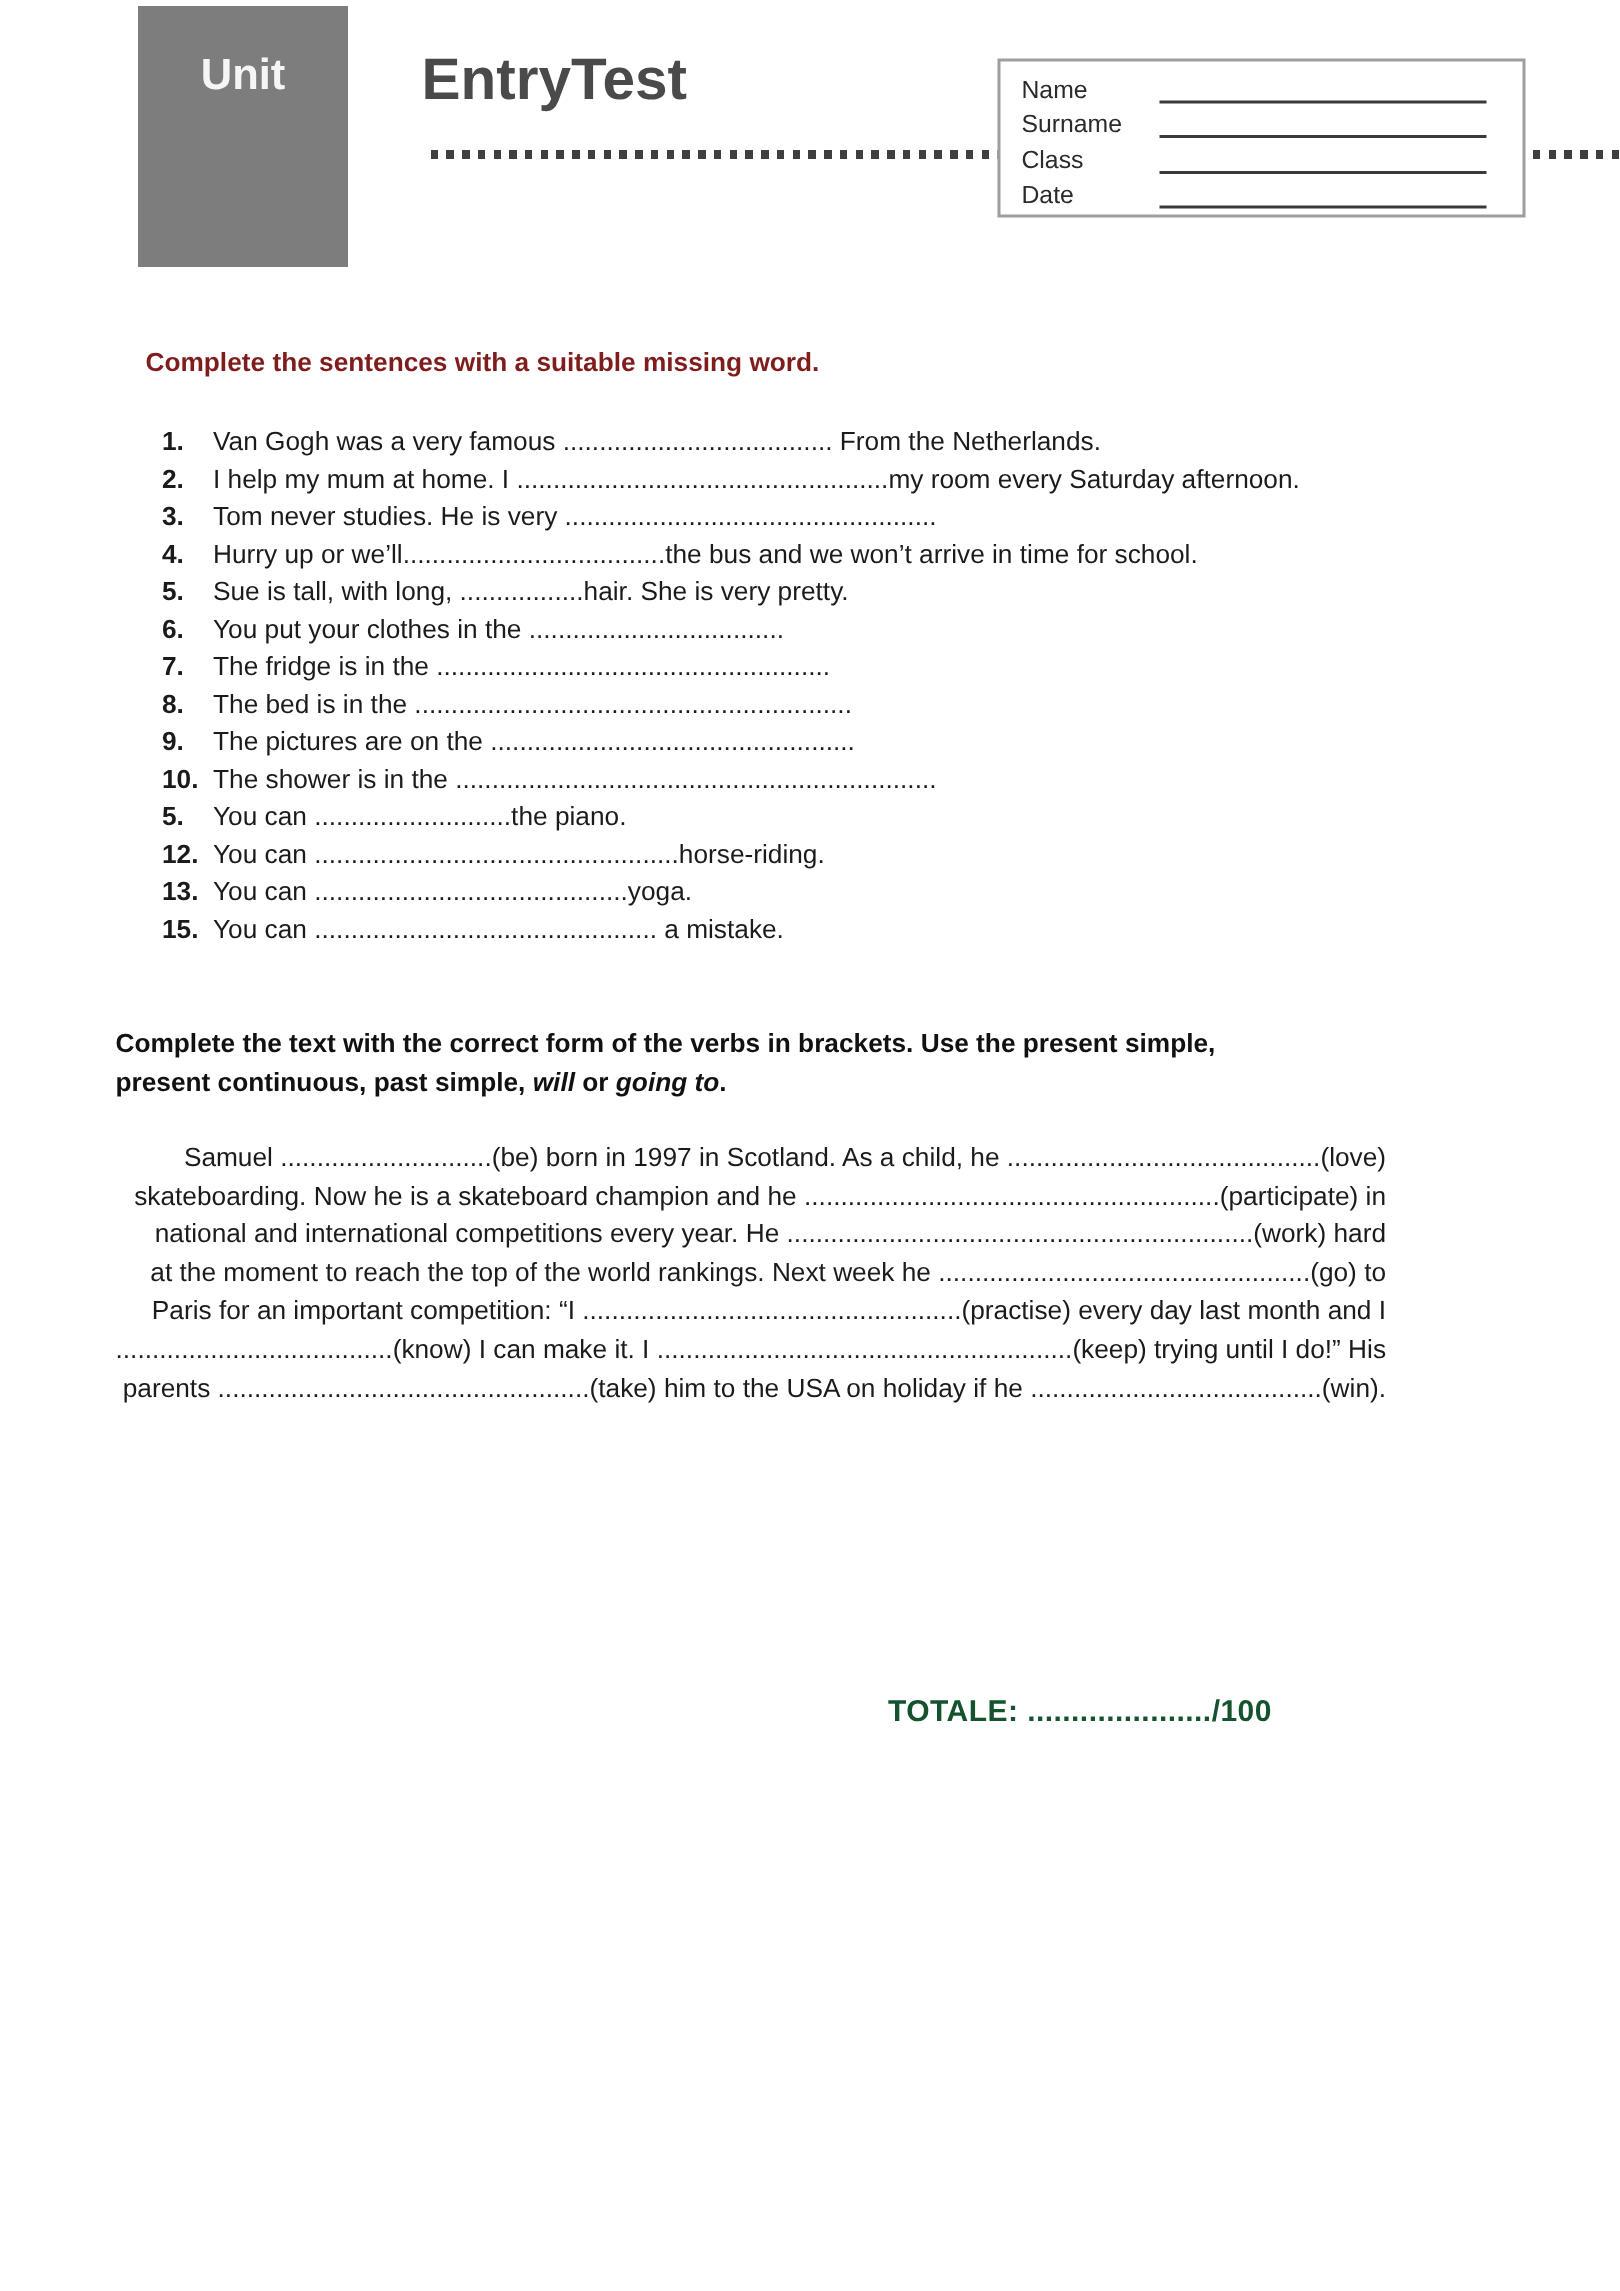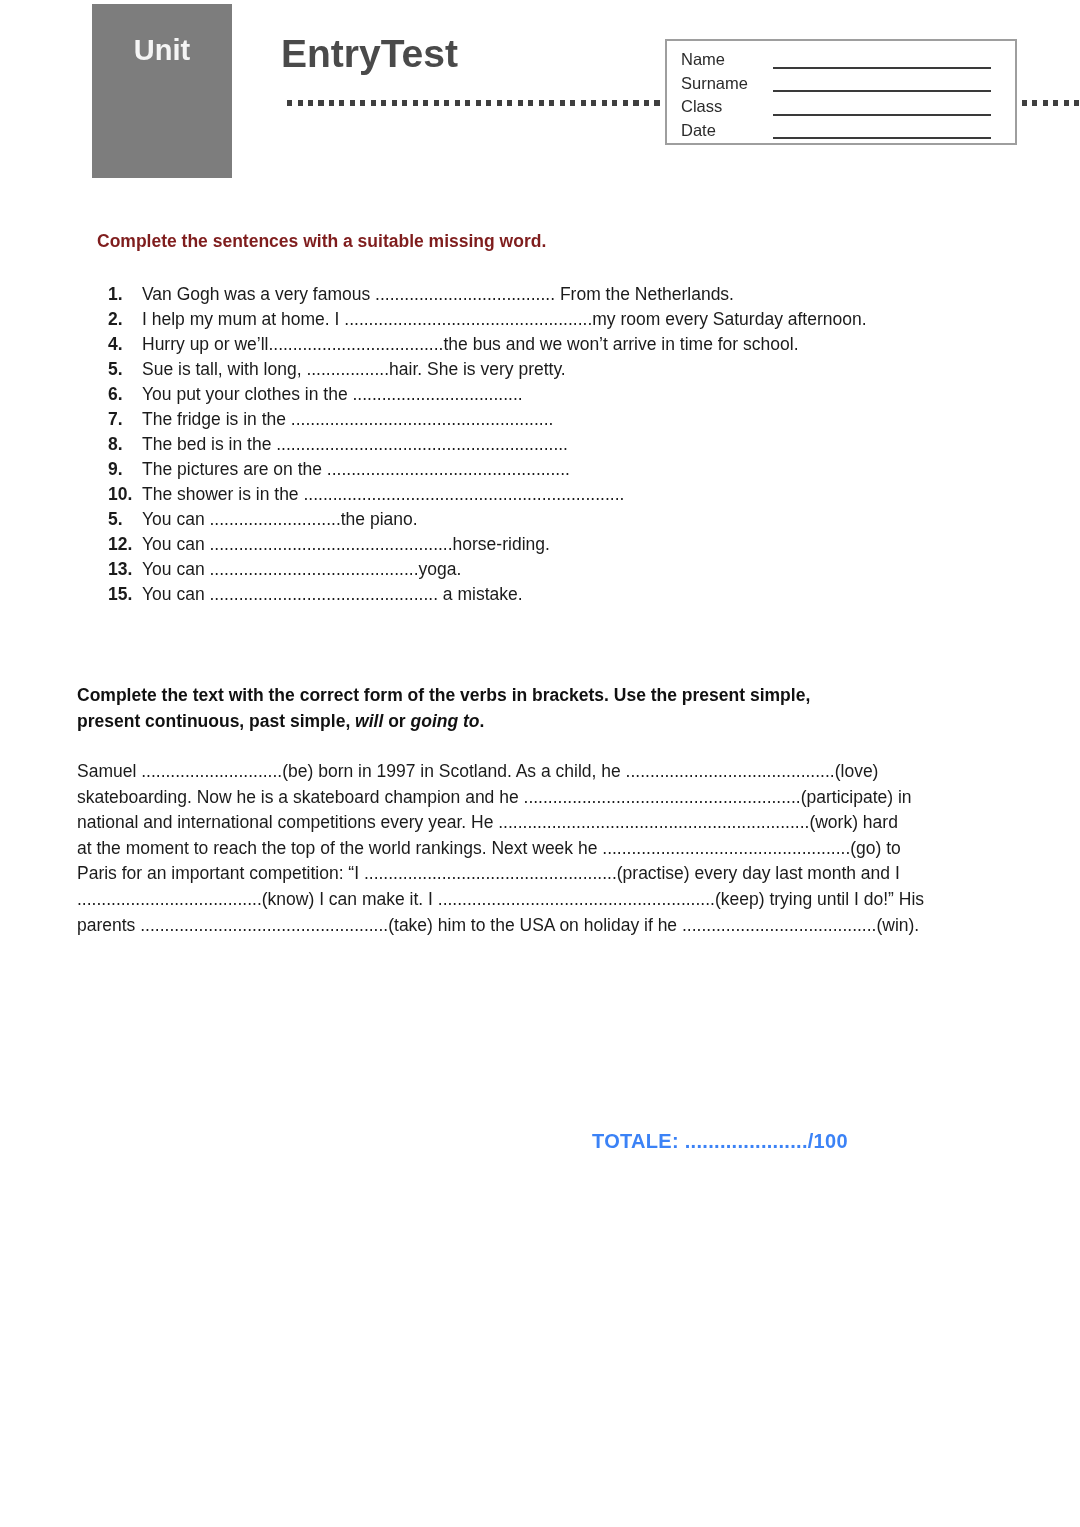--- a/index.html
+++ b/index.html
@@ -12,35 +12,35 @@
   .unit-label{display:inline-block;margin-top:30px;font-size:29px;font-weight:bold;color:#f5f5f5;}
   .page-title{position:absolute;left:281px;top:32px;font-size:39px;font-weight:bold;color:#4a4a4a;}
   .dotted-rule{
     position:absolute;left:287px;right:0;top:100px;height:6px;z-index:1;
     background-image:repeating-linear-gradient(90deg,#3f3f3f 0 5px,transparent 5px 10.5px);
   }
   .info-box{
     position:absolute;left:665px;top:39px;width:352px;height:106px;box-sizing:border-box;
     border:2px solid #9e9e9e;background:#ffffff;z-index:2;padding:7px 24px 0 14px;
   }
-  .info-row{display:flex;height:23.5px;}
+  .info-row{display:flex;height:23.5px;align-items:flex-end;}
   .info-label{width:92px;font-size:16.5px;line-height:23px;color:#2b2b2b;}
   .info-line{flex:1;border-bottom:2px solid #3a3a3a;margin-bottom:3px;}
   
   .sec1-heading{position:absolute;left:97px;top:231px;font-size:17.5px;font-weight:bold;color:#7f1d1d;}
   .ex-list{position:absolute;left:108px;top:282px;font-size:17.5px;line-height:25px;}
   .ex-item{white-space:nowrap;}
   .ex-item .num{display:inline-block;min-width:34px;font-weight:bold;}
   
   .sec2-heading{position:absolute;left:77px;top:683px;font-size:17.5px;font-weight:bold;line-height:25.5px;color:#111;width:940px;}
   .sec2-heading .vb{font-style:italic;}
   .gap-text{position:absolute;left:77px;top:759px;font-size:17.5px;line-height:25.6px;}
-  .text-line{white-space:nowrap;}
+  .text-line{white-space:nowrap;text-align:right;}
   
-  .total{position:absolute;left:592px;top:1130px;font-size:20px;font-weight:bold;letter-spacing:0.3px;color:#3b82f6;}
+  .total{position:absolute;left:592px;top:1130px;font-size:20px;font-weight:bold;letter-spacing:0.3px;color:#14532d;}
 </style>
 </head>
 <body>
 
 <div class="page">
 
   <div class="unit-box">
     <span class="unit-label">Unit</span>
   </div>
   <div class="page-title">EntryTest</div>
@@ -63,20 +63,21 @@
       <span class="info-label">Date</span>
       <span class="info-line"></span>
     </div>
   </div>
 
   <div class="sec1-heading">Complete the sentences with a suitable missing word.</div>
 
   <div class="ex-list">
     <div class="ex-item"><span class="num">1.</span><span class="txt">Van Gogh was a very famous ..................................... From the Netherlands.</span></div>
     <div class="ex-item"><span class="num">2.</span><span class="txt">I help my mum at home. I ...................................................my room every Saturday afternoon.</span></div>
+    <div class="ex-item"><span class="num">3.</span><span class="txt">Tom never studies. He is very ...................................................</span></div>
     <div class="ex-item"><span class="num">4.</span><span class="txt">Hurry up or we’ll....................................the bus and we won’t arrive in time for school.</span></div>
     <div class="ex-item"><span class="num">5.</span><span class="txt">Sue is tall, with long, .................hair. She is very pretty.</span></div>
     <div class="ex-item"><span class="num">6.</span><span class="txt">You put your clothes in the ...................................</span></div>
     <div class="ex-item"><span class="num">7.</span><span class="txt">The fridge is in the ......................................................</span></div>
     <div class="ex-item"><span class="num">8.</span><span class="txt">The bed is in the ............................................................</span></div>
     <div class="ex-item"><span class="num">9.</span><span class="txt">The pictures are on the ..................................................</span></div>
     <div class="ex-item"><span class="num">10.</span><span class="txt">The shower is in the ..................................................................</span></div>
     <div class="ex-item"><span class="num">5.</span><span class="txt">You can ...........................the piano.</span></div>
     <div class="ex-item"><span class="num">12.</span><span class="txt">You can ..................................................horse-riding.</span></div>
     <div class="ex-item"><span class="num">13.</span><span class="txt">You can ...........................................yoga.</span></div>

